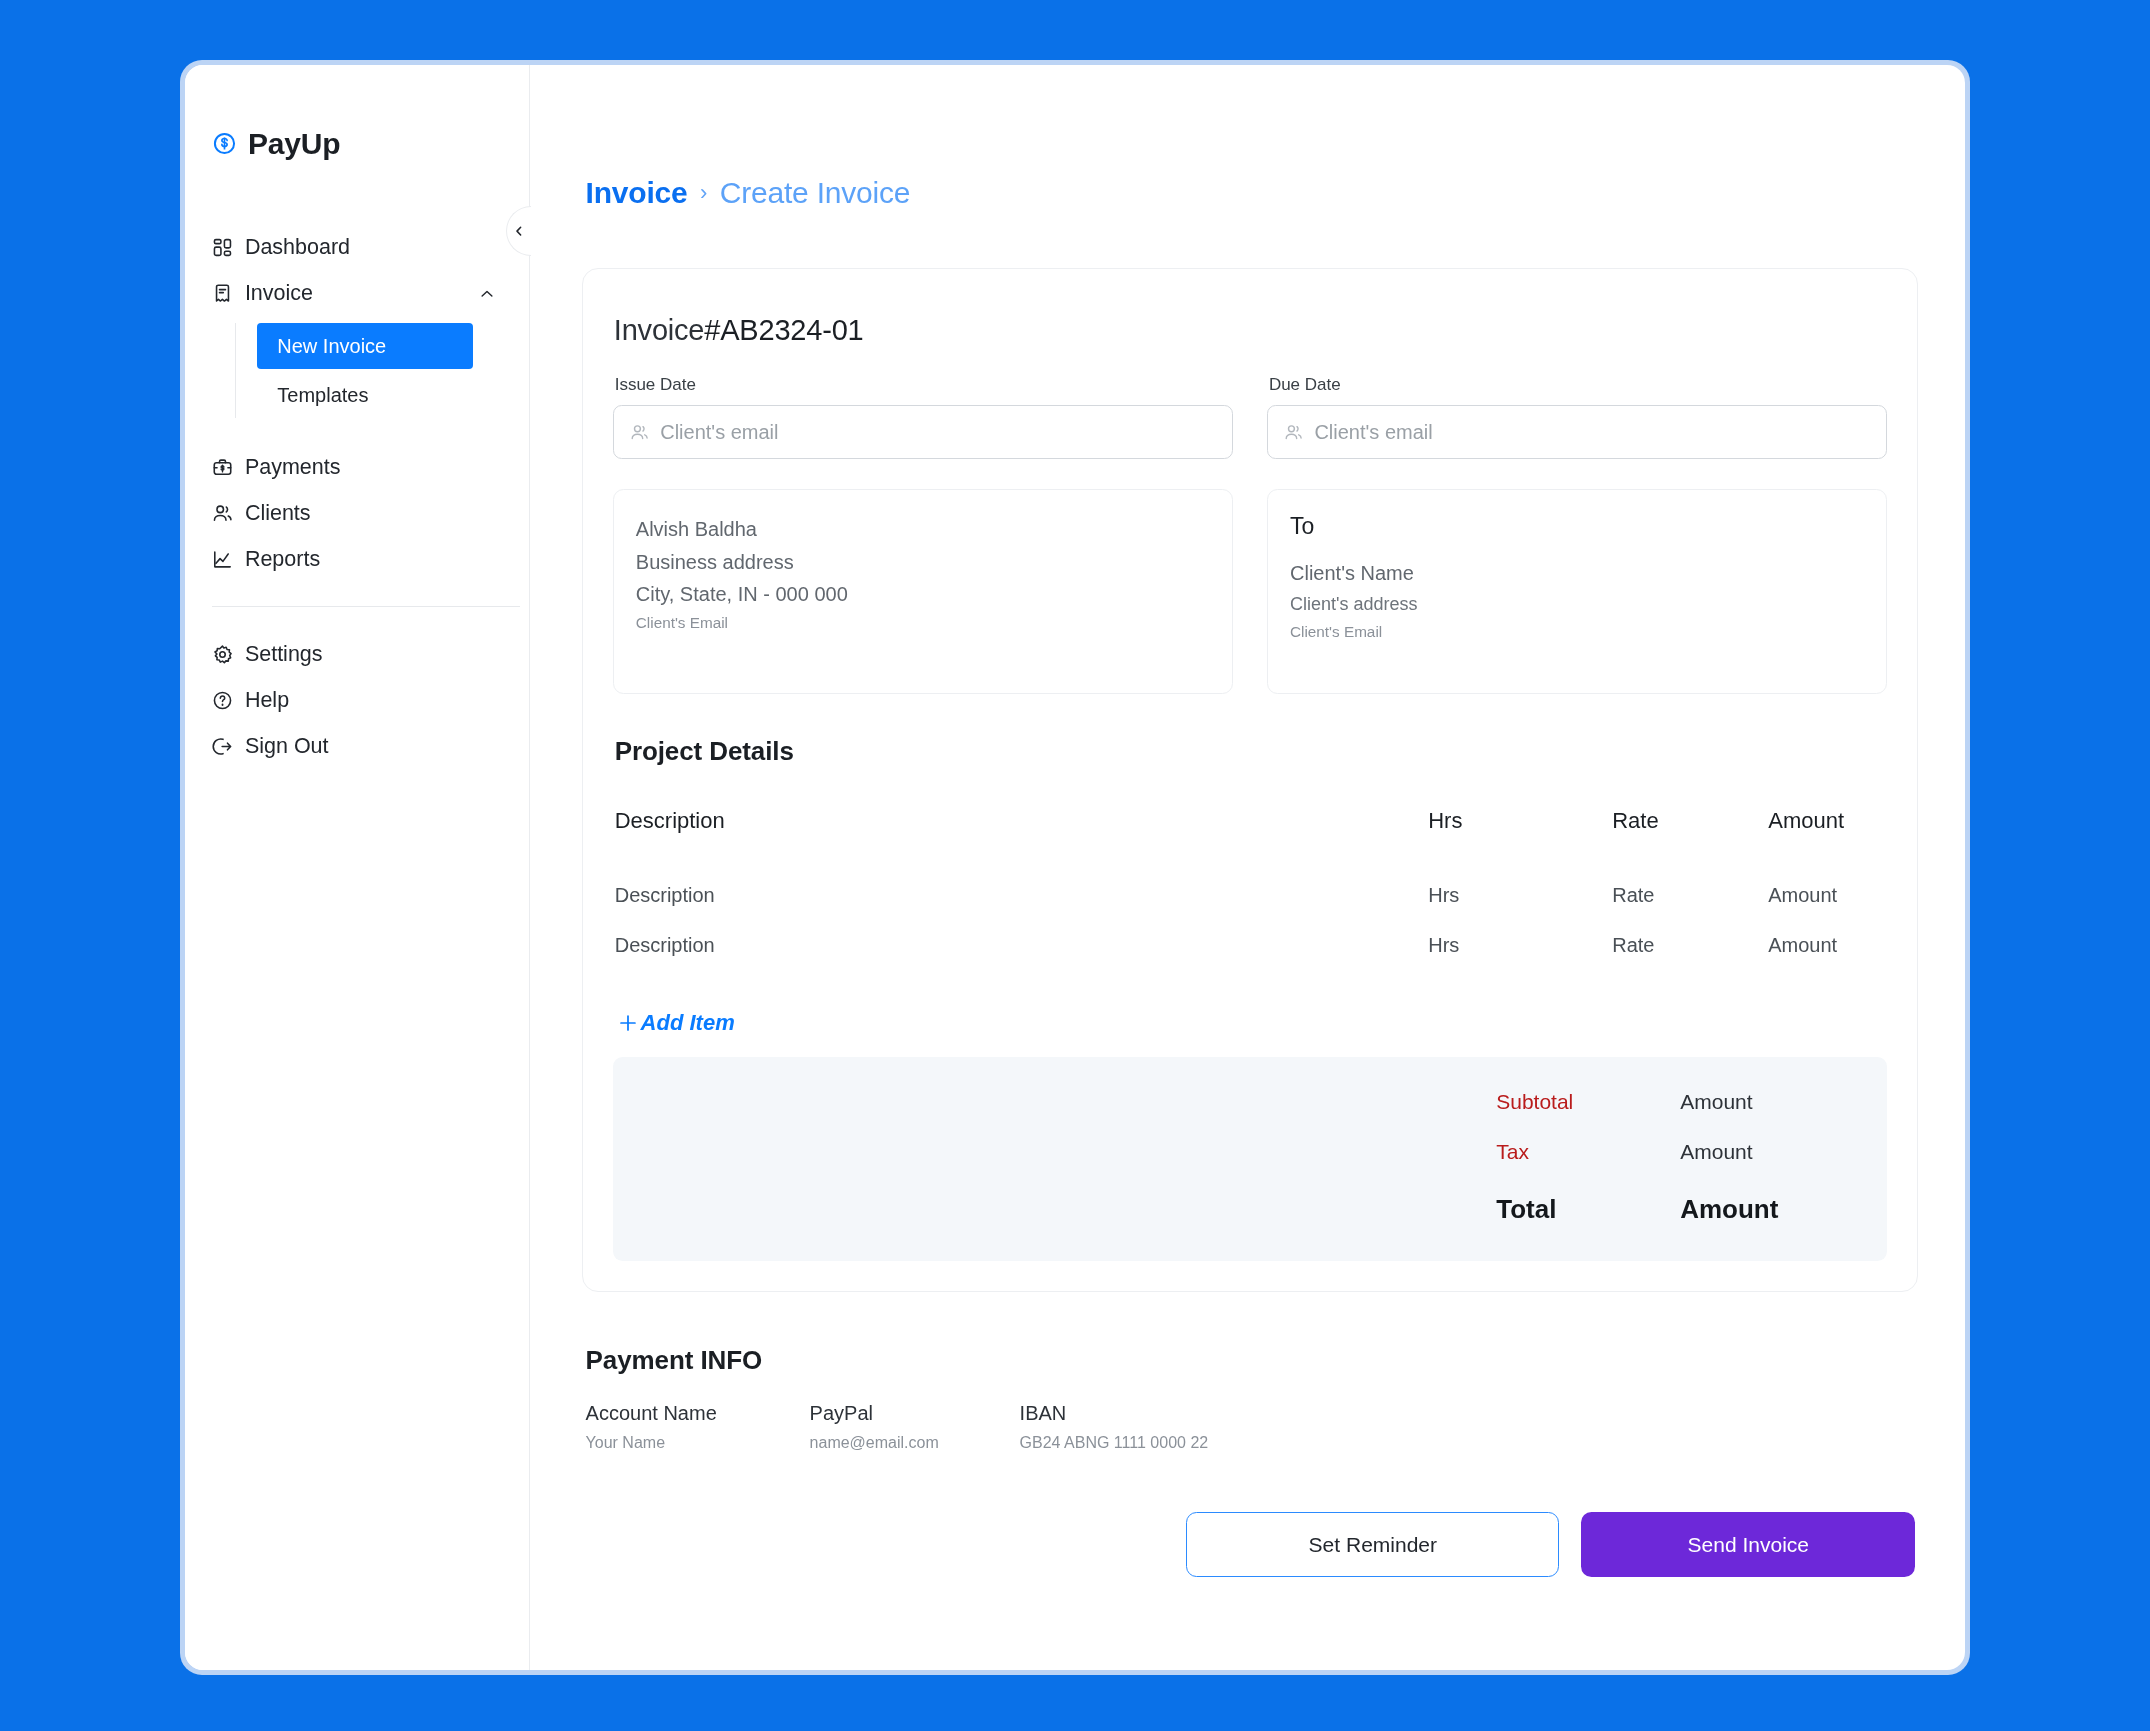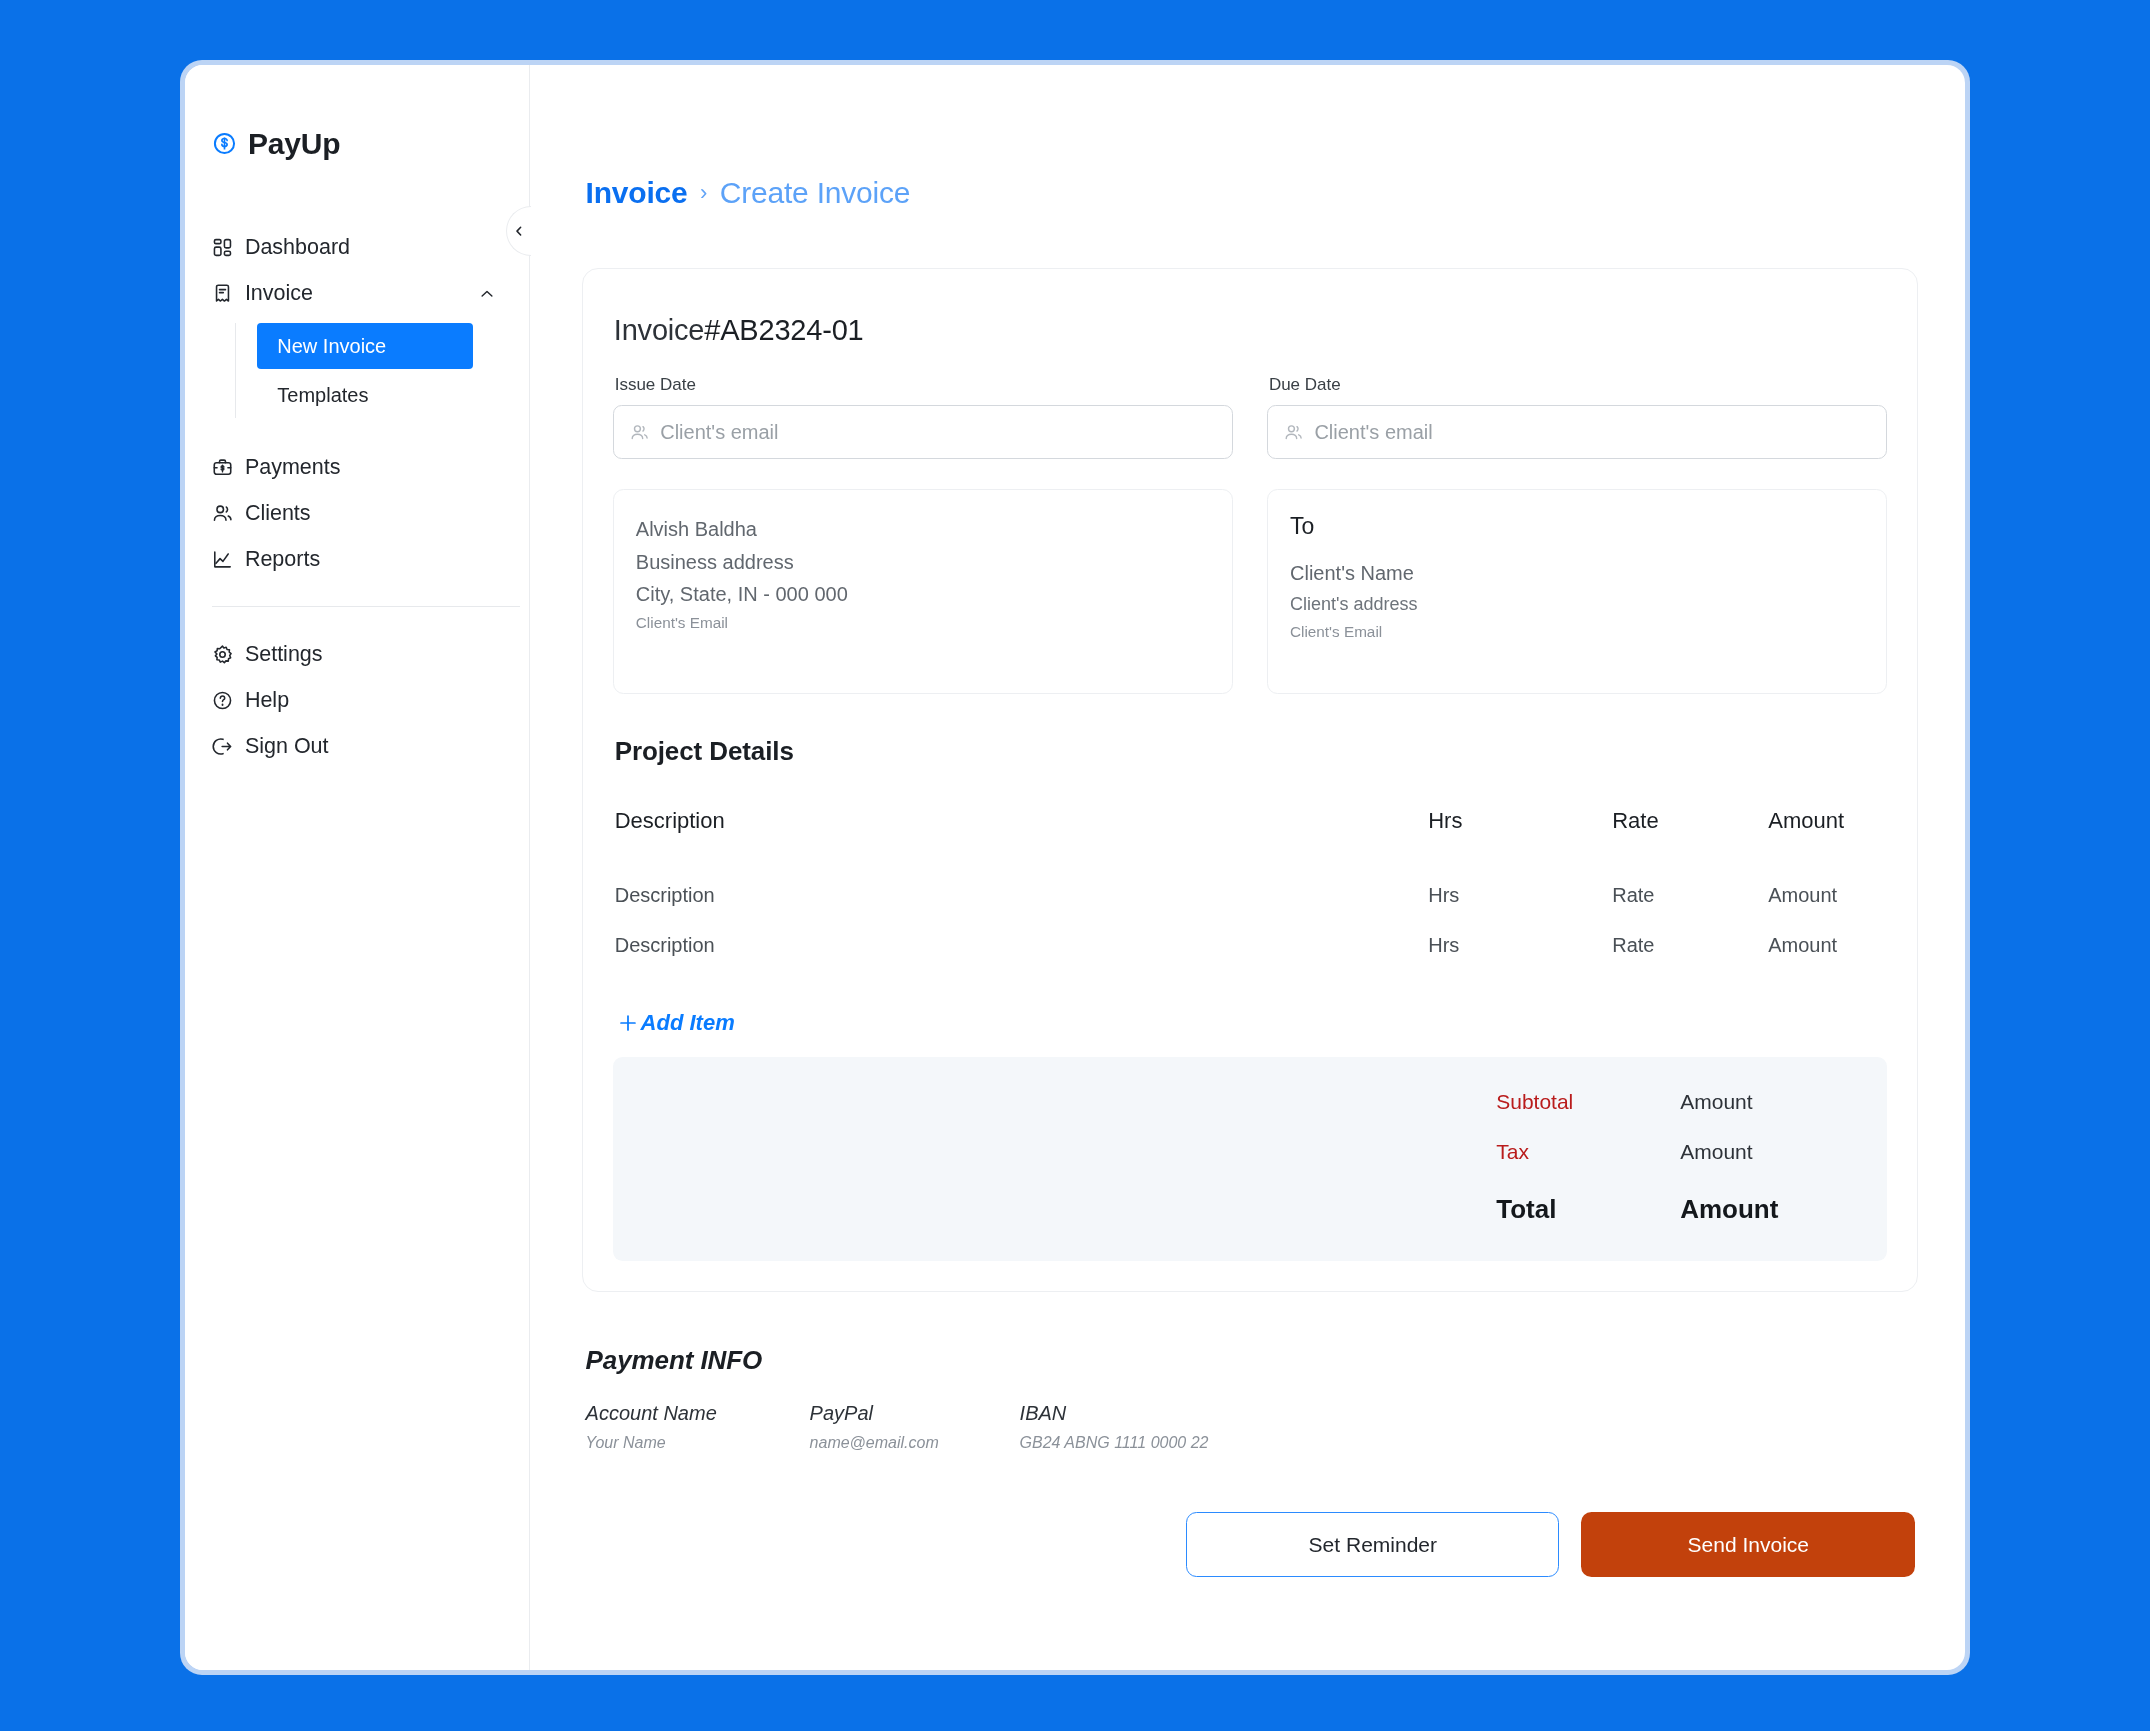--- a/index.html
+++ b/index.html
@@ -285,21 +285,21 @@
     align-items: baseline;
   }
   .total-label { width: 184px; font-size: 21px; color: #b91c1c; }
   .total-value { width: 157px; font-size: 21px; color: #2D3238; }
   .total-row.sub { margin-bottom: 26px; }
   .total-row.tax { margin-bottom: 30px; }
   .total-row.grand .total-label { font-size: 26px; font-weight: 700; color: #14181C; }
   .total-row.grand .total-value { font-size: 26px; font-weight: 700; color: #14181C; }
 
   
-  #payment-info { margin-top: 53px; margin-left: 3.8px; font-style: italic; }
+  #payment-info { margin-top: 53px; margin-left: 3.8px; }
   #payment-title {
     font-size: 26px;
     color: #1B1F24;
     letter-spacing: -0.1px;
   }
   .pay-cols {
     display: flex;
     margin-top: 26px;
   }
   .pay-col-1 { width: 224px; }
@@ -326,21 +326,21 @@
     cursor: pointer;
   }
   #set-reminder-button {
     width: 373px;
     background: #FFFFFF;
     border: 1.4px solid #2B8BFF;
     color: #23272D;
   }
   #send-invoice-button {
     width: 334px;
-    background: #c2410c;
+    background: #6d28d9;
     color: #FFFFFF;
   }
 
   .icon { display: inline-flex; align-items: center; justify-content: center; }
 </style>
 </head>
 <body>
 
 <div id="app-window">
 <div id="window-inner">

